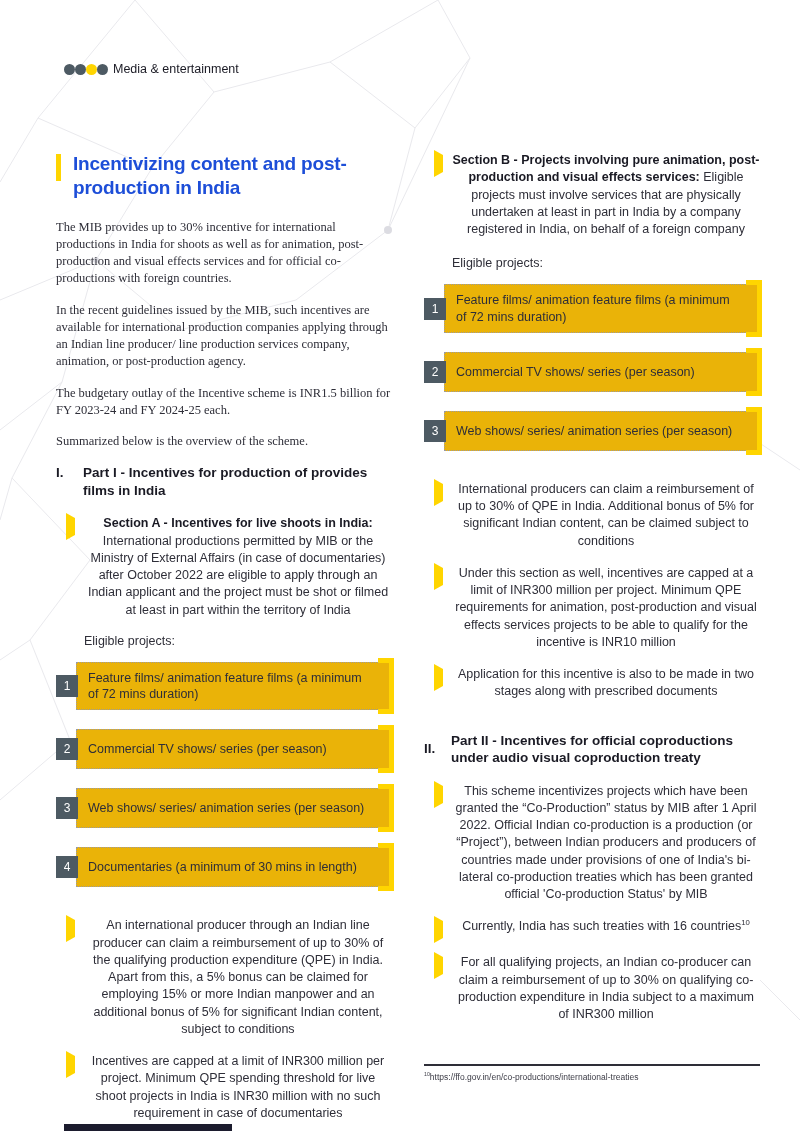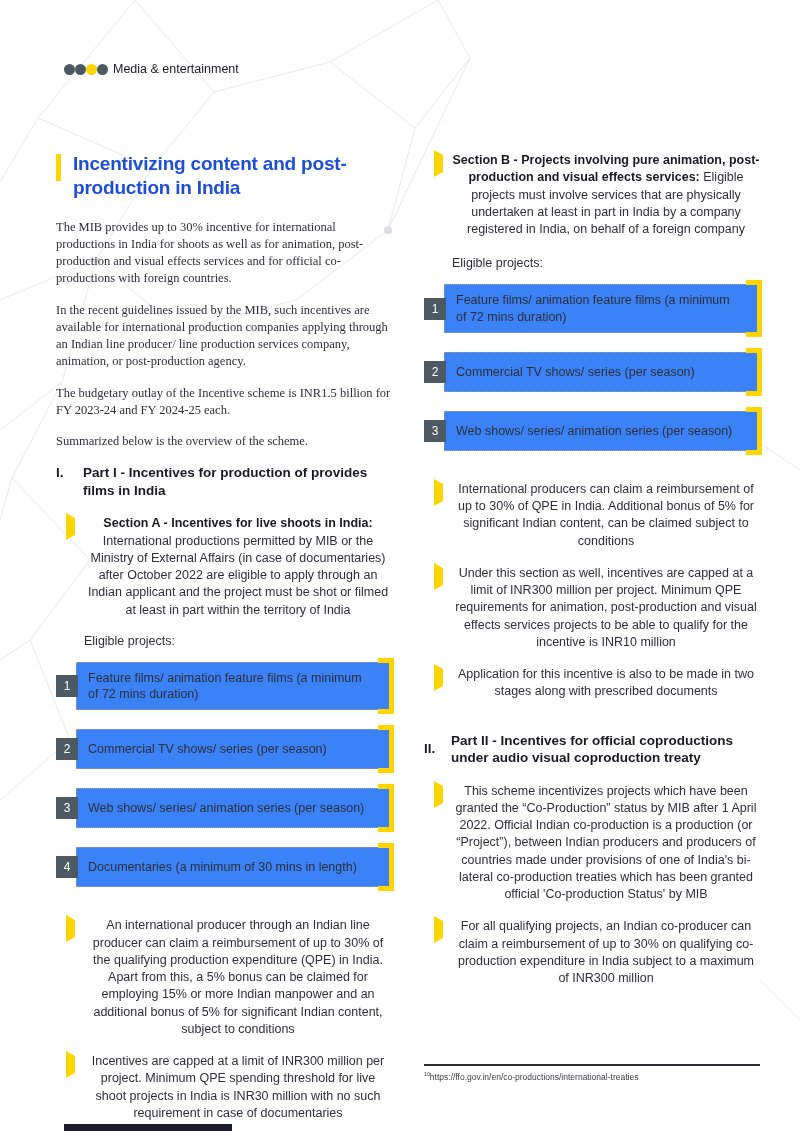--- a/index.html
+++ b/index.html
@@ -39,21 +39,21 @@
   .bullet-text { font-size:12.5px; line-height:1.38; flex:1; }
   .bullet-text b { color:#1a1a24; }
   sup { font-size:0.62em; vertical-align:super; line-height:0; }
 
   .eligible { font-size:12.5px; margin:6px 0 14px 28px; }
 
   .num-item { position:relative; margin:0 0 19px 20px; }
   .num-box {
     position:relative;
     border:1px dotted #9a9aa2;
-    background:#3b82f6;
+    background:#eab308;
     min-height:40px;
     display:flex; align-items:center;
     padding:7px 26px 7px 11px;
     font-size:12.5px; line-height:1.3;
   }
   .num-square {
     position:absolute; left:-20px; top:50%; transform:translateY(-50%);
     width:22px; height:22px; background:#4d5a63;
     color:#ffffff; font-size:12px;
     display:flex; align-items:center; justify-content:center;
@@ -234,20 +234,24 @@
         <span>Part II - Incentives for official coproductions under audio visual coproduction treaty</span>
       </div>
 
       <div>
         <div class="bullet">
           <span class="bullet-marker"><span class="tri"></span></span>
           <span class="bullet-text">This scheme incentivizes projects which have been granted the “Co-Production” status by MIB after 1 April 2022. Official Indian co-production is a production (or “Project”), between Indian producers and producers of countries made under provisions of one of India's bi-lateral co-production treaties which has been granted official 'Co-production Status' by MIB</span>
         </div>
         <div class="bullet">
           <span class="bullet-marker"><span class="tri"></span></span>
+          <span class="bullet-text"><span>Currently, India has such treaties with 16 countries</span><sup>10</sup></span>
+        </div>
+        <div class="bullet">
+          <span class="bullet-marker"><span class="tri"></span></span>
           <span class="bullet-text">For all qualifying projects, an Indian co-producer can claim a reimbursement of up to 30% on qualifying co-production expenditure in India subject to a maximum of INR300 million</span>
         </div>
       </div>
 
     </div>
   </div>
 
   <div class="footnote">
     <div class="footnote-rule"></div>
     <div class="footnote-text"><sup>10</sup><span>https://ffo.gov.in/en/co-productions/international-treaties</span></div>

